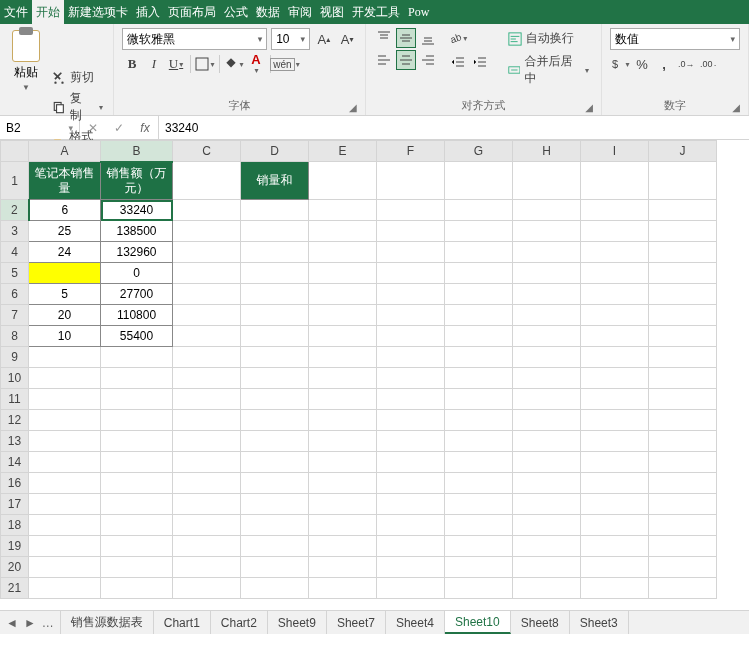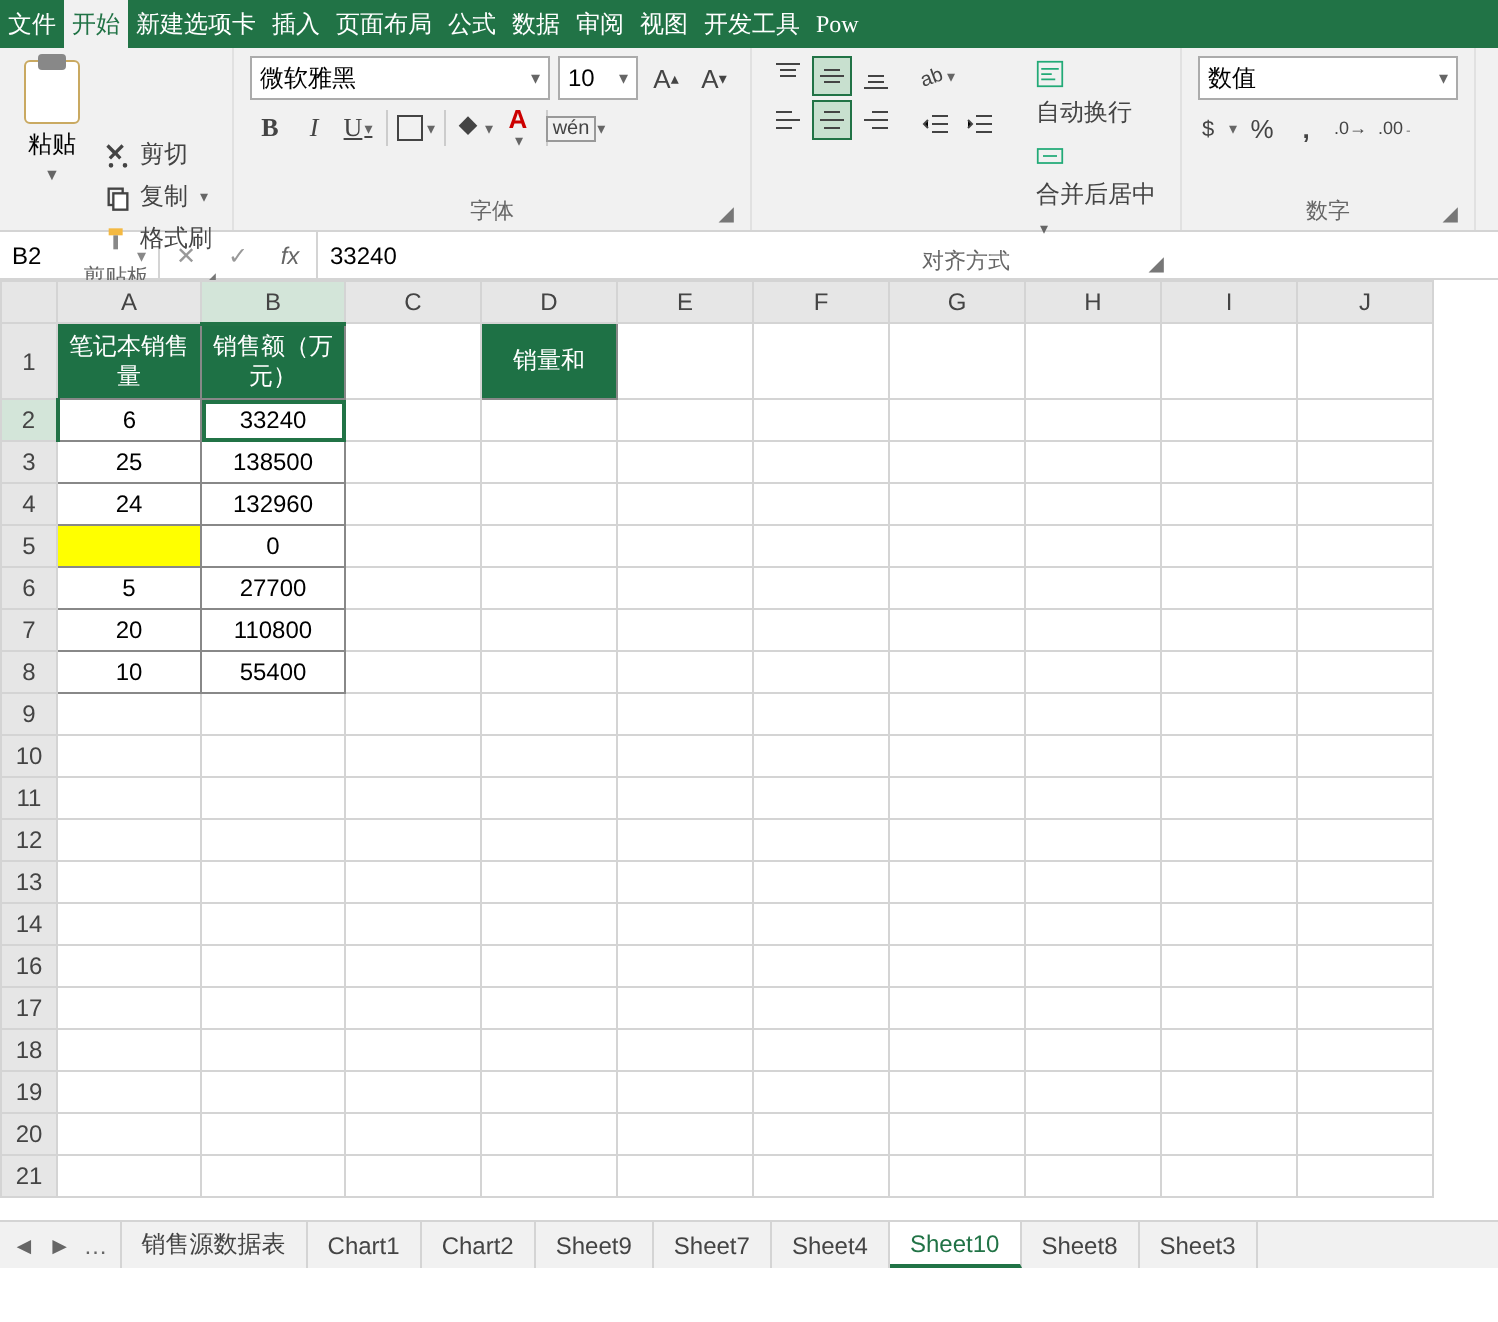--- a/index.html
+++ b/index.html
@@ -39,21 +39,21 @@
 .underline { text-decoration: underline; font-family: "Times New Roman"; }
 .wen { font-size: 10px; border: 1px solid #999; padding: 0 2px; }
 .color-bar { display: inline-block; width: 14px; height: 3px; }
 
 
 .align-grid { display: grid; grid-template-columns: repeat(3, 20px); gap: 2px; }
 .align-btn { width: 20px; height: 20px; display: flex; align-items: center; justify-content: center; cursor: pointer; }
 .align-btn svg { width: 14px; height: 14px; }
 .align-btn.active { background: #c8e0cf; border: 1px solid #217346; }
 .align-right-col { display: flex; flex-direction: column; gap: 2px; margin-left: 8px; }
-.text-btn { display: flex; align-items: flex-start; gap: 4px; cursor: pointer; color: #444; padding: 2px 4px; flex-direction: column; }
+.text-btn { display: flex; align-items: center; gap: 4px; cursor: pointer; color: #444; padding: 2px 4px; }
 .text-btn svg { width: 14px; height: 14px; }
 
 
 .num-col { display: flex; flex-direction: column; gap: 4px; }
 .num-row { display: flex; gap: 2px; }
 
 
 .formula-bar { display: flex; height: 24px; border-bottom: 1px solid #d4d4d4; align-items: stretch; background: #fff; }
 .name-box { width: 80px; border-right: 1px solid #d4d4d4; display: flex; align-items: center; padding: 0 6px; background: #fff; }
 .name-box .dd { margin-left: auto; color: #888; font-size: 9px; }

